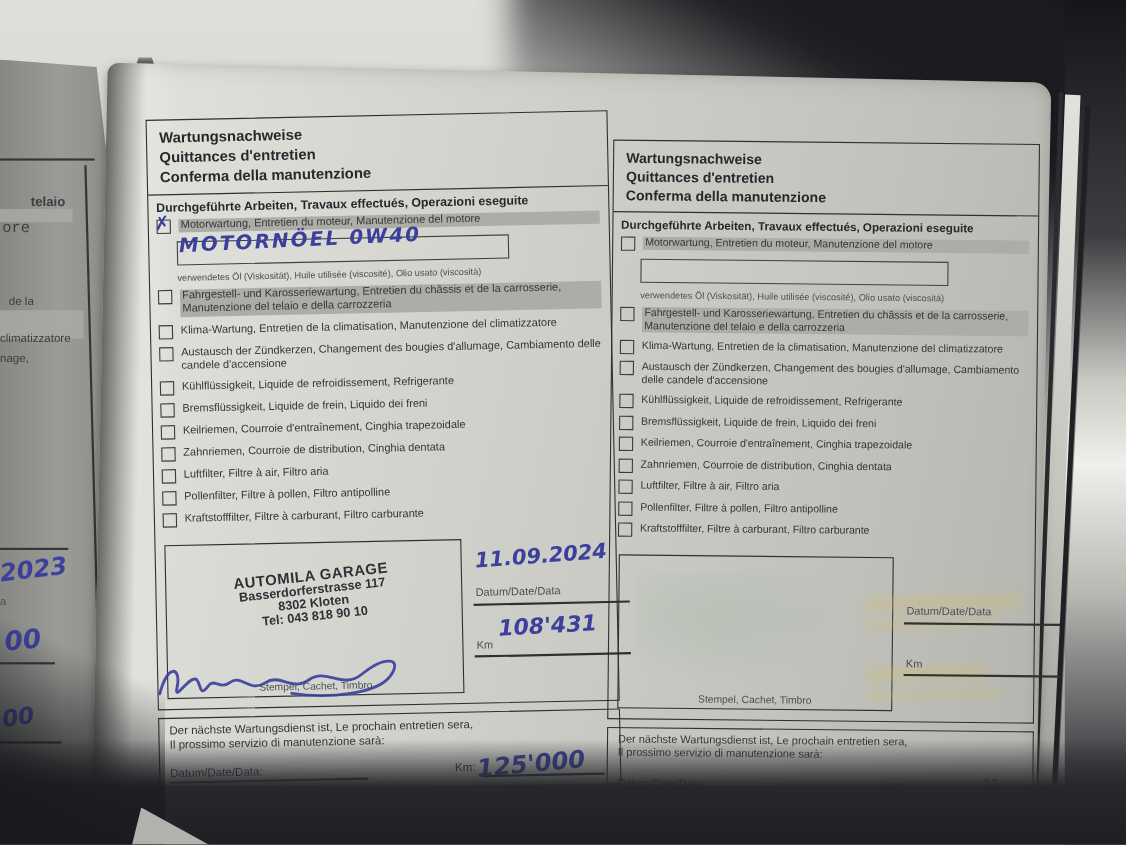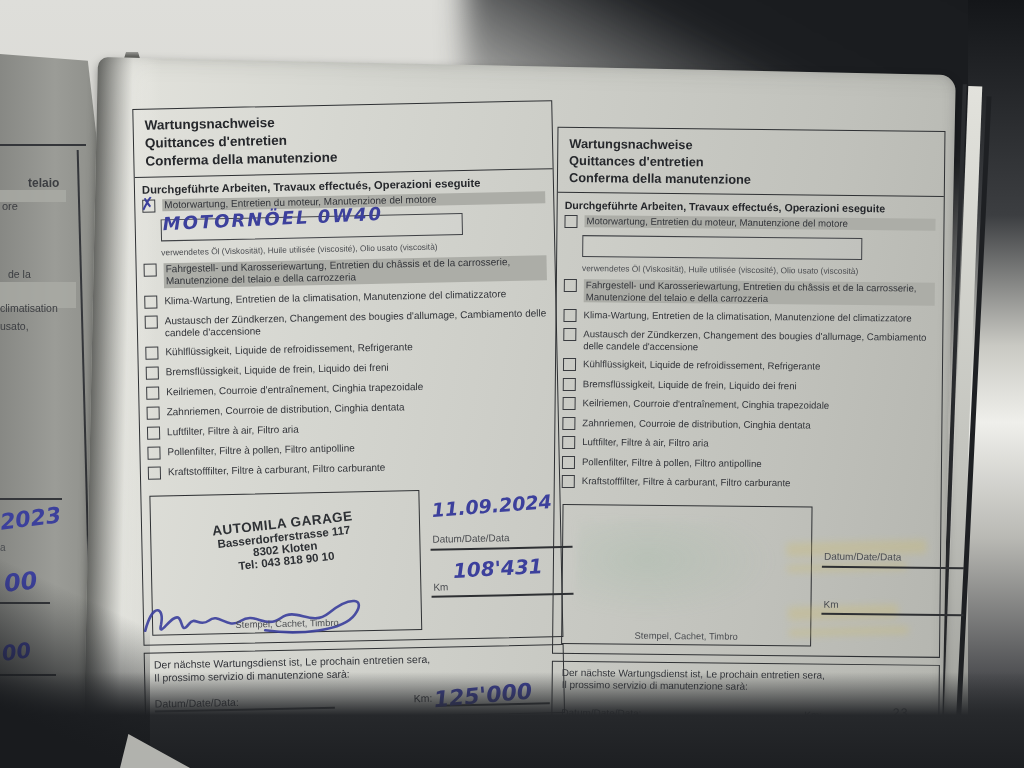--- a/index.html
+++ b/index.html
@@ -21,21 +21,21 @@
   .spine-wedge{position:absolute;left:112px;top:52px;width:40px;height:46px;background:#5a5b57;
     clip-path:polygon(35% 0,65% 0,100% 100%,0 100%);filter:blur(3px);}
 
   
   .prev-page{position:absolute;left:0;top:54px;width:122px;height:682px;
     background:linear-gradient(90deg,#878884 0%,#9b9c97 45%,#8f908b 78%,#6a6b67 96%);
     clip-path:polygon(0 0,72% 1%,100% 45%,94% 100%,0 100%);color:#3c3e42;}
   .prev-page .rule{position:absolute;background:#34363a;}
   .prev-frag{position:absolute;white-space:nowrap;}
   .pf-guite{left:28px;top:122px;font-size:12px;font-weight:bold;}
-  .pf-ore{left:2px;top:146px;font-size:11px;}
+  .pf-ore{left:2px;top:146px;font-size:14px;font-family:Liberation Mono, monospace;}
   .pf-dela{left:8px;top:214px;font-size:10.5px;}
   .pf-clima{left:0;top:248px;font-size:10.5px;}
   .pf-nage{left:0;top:266px;font-size:10.5px;}
   .prev-band{position:absolute;background:#aaaba5;opacity:.8;}
   .hand{font-family:"DejaVu Sans",sans-serif;font-style:italic;color:#3c409c;}
   .pf-2023{left:0;top:452px;font-size:22px;font-weight:bold;transform:rotate(-7deg);}
   .pf-a{left:0;top:488px;font-size:10px;color:#4a4c50;}
   .pf-00a{left:4px;top:514px;font-size:24px;font-weight:bold;transform:rotate(-6deg);}
   .pf-00b{left:2px;top:586px;font-size:21px;font-weight:bold;transform:rotate(-8deg);}
 
@@ -121,22 +121,22 @@
   <div class="bg-right-edge"></div>
 
   <div class="prev-page">
     <div class="rule" style="left:84px;top:96px;width:2px;height:560px;transform:rotate(-1.5deg);"></div>
     <div class="rule" style="left:0;top:90px;width:86px;height:2px;"></div>
     <div class="prev-band" style="left:0;top:136px;width:66px;height:12px;"></div>
     <div class="prev-band" style="left:0;top:228px;width:76px;height:26px;"></div>
     <span class="prev-frag pf-guite">telaio</span>
     <span class="prev-frag pf-ore">ore</span>
     <span class="prev-frag pf-dela">de la</span>
-    <span class="prev-frag pf-clima">climatisation</span>
-    <span class="prev-frag pf-nage">usato,</span>
+    <span class="prev-frag pf-clima">climatizzatore</span>
+    <span class="prev-frag pf-nage">nage,</span>
     <div class="rule" style="left:0;top:444px;width:62px;height:2px;"></div>
     <span class="prev-frag hand pf-2023">2023</span>
     <span class="prev-frag pf-a">a</span>
     <span class="prev-frag hand pf-00a">00</span>
     <div class="rule" style="left:0;top:548px;width:50px;height:2px;"></div>
     <span class="prev-frag hand pf-00b">00</span>
     <div class="rule" style="left:0;top:620px;width:56px;height:2px;"></div>
   </div>
   <div class="spine-wedge"></div>
 

